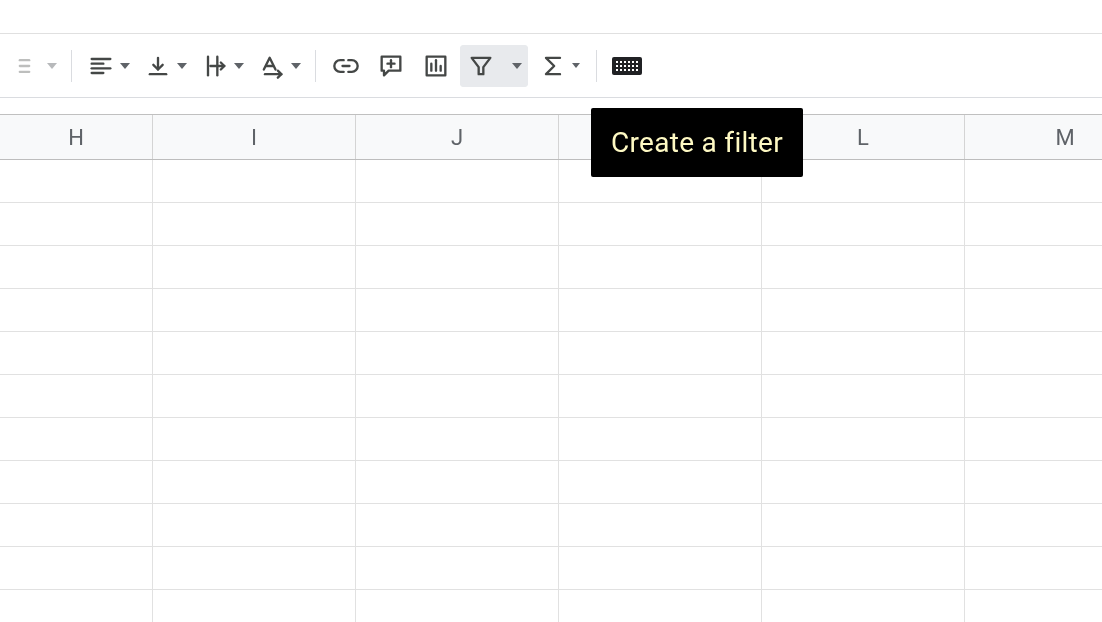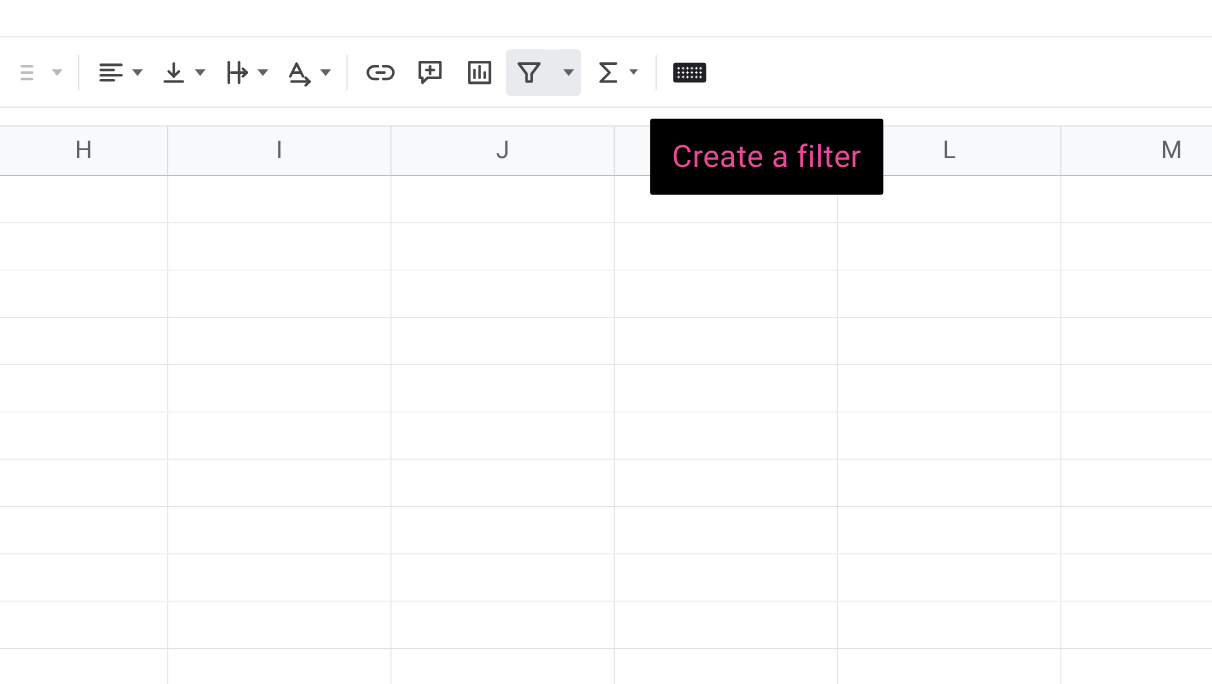--- a/index.html
+++ b/index.html
@@ -120,21 +120,21 @@
       background: #fff;
     }
     .cell.first { flex: 0 0 153px; }
     .cell.last { flex: 0 0 200px; border-right: none; }
 
     .tooltip {
       position: absolute;
       top: 108px;
       left: 591px;
       background: #000;
-      color: #ec4899;
+      color: #fef9c3;
       font-size: 28px;
       padding: 18px 20px;
       border-radius: 2px;
       white-space: nowrap;
       z-index: 10;
       font-family: Roboto, Arial, sans-serif;
       letter-spacing: 0.3px;
     }
   </style>
 </head>

